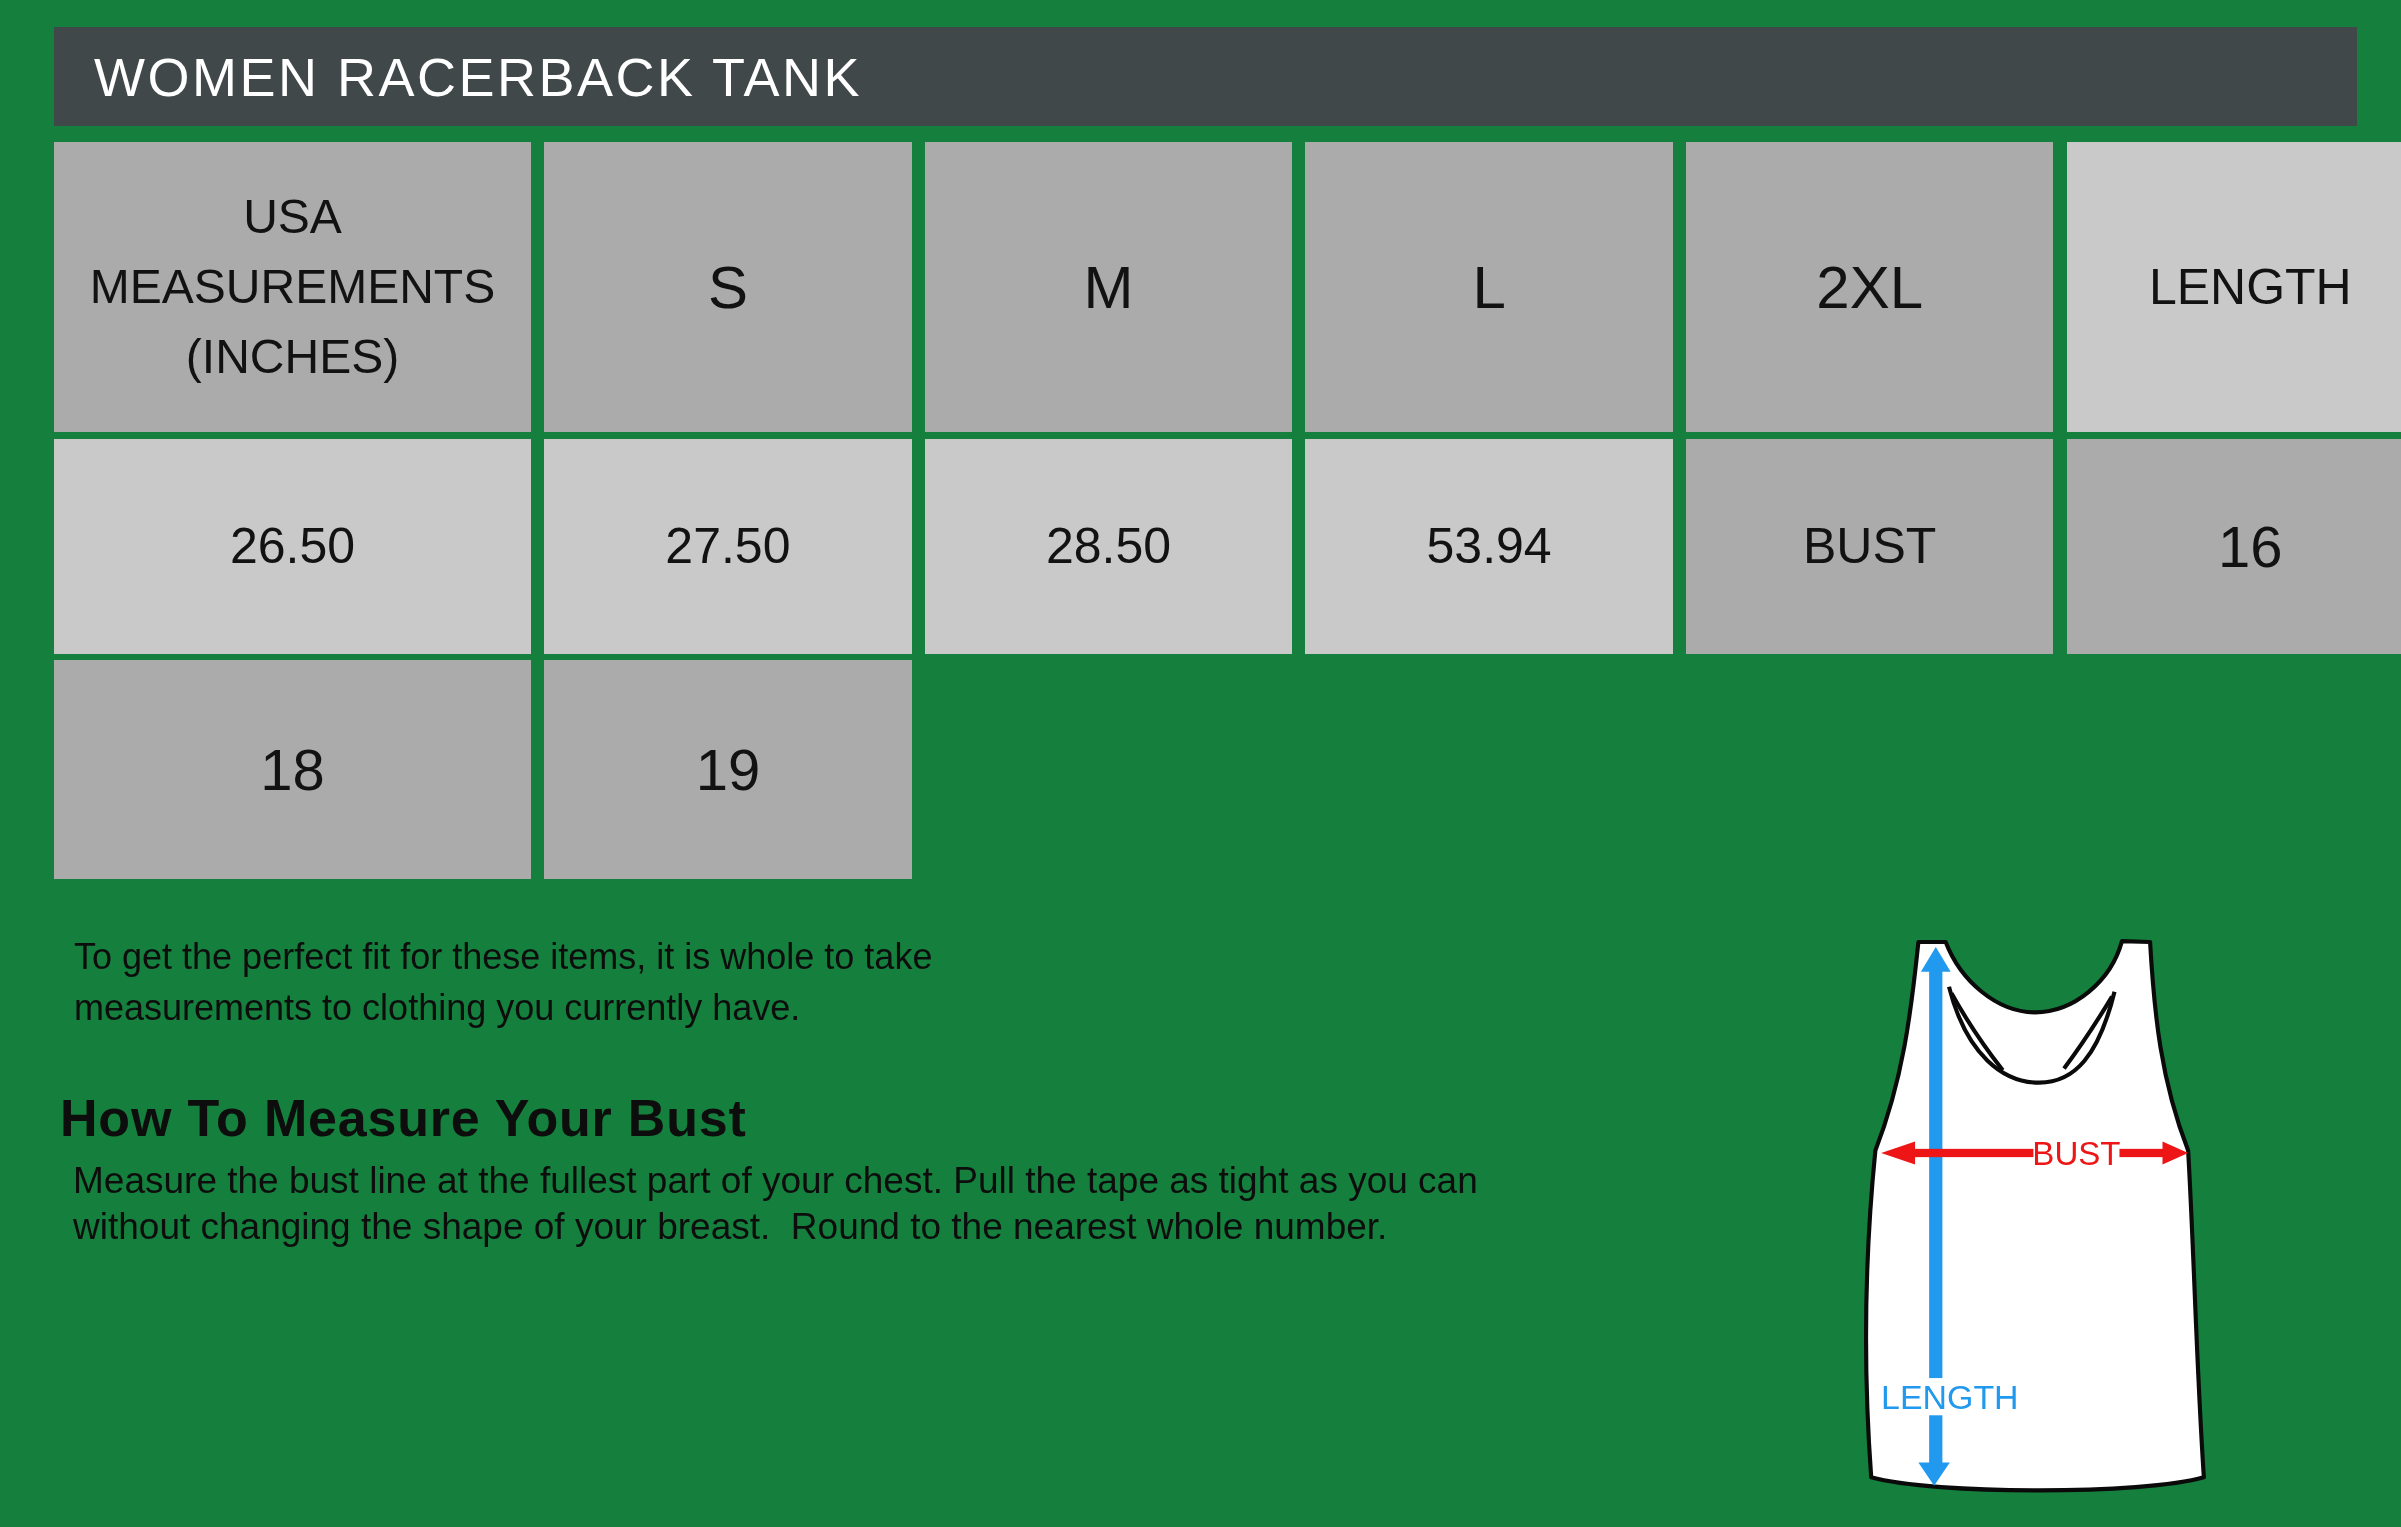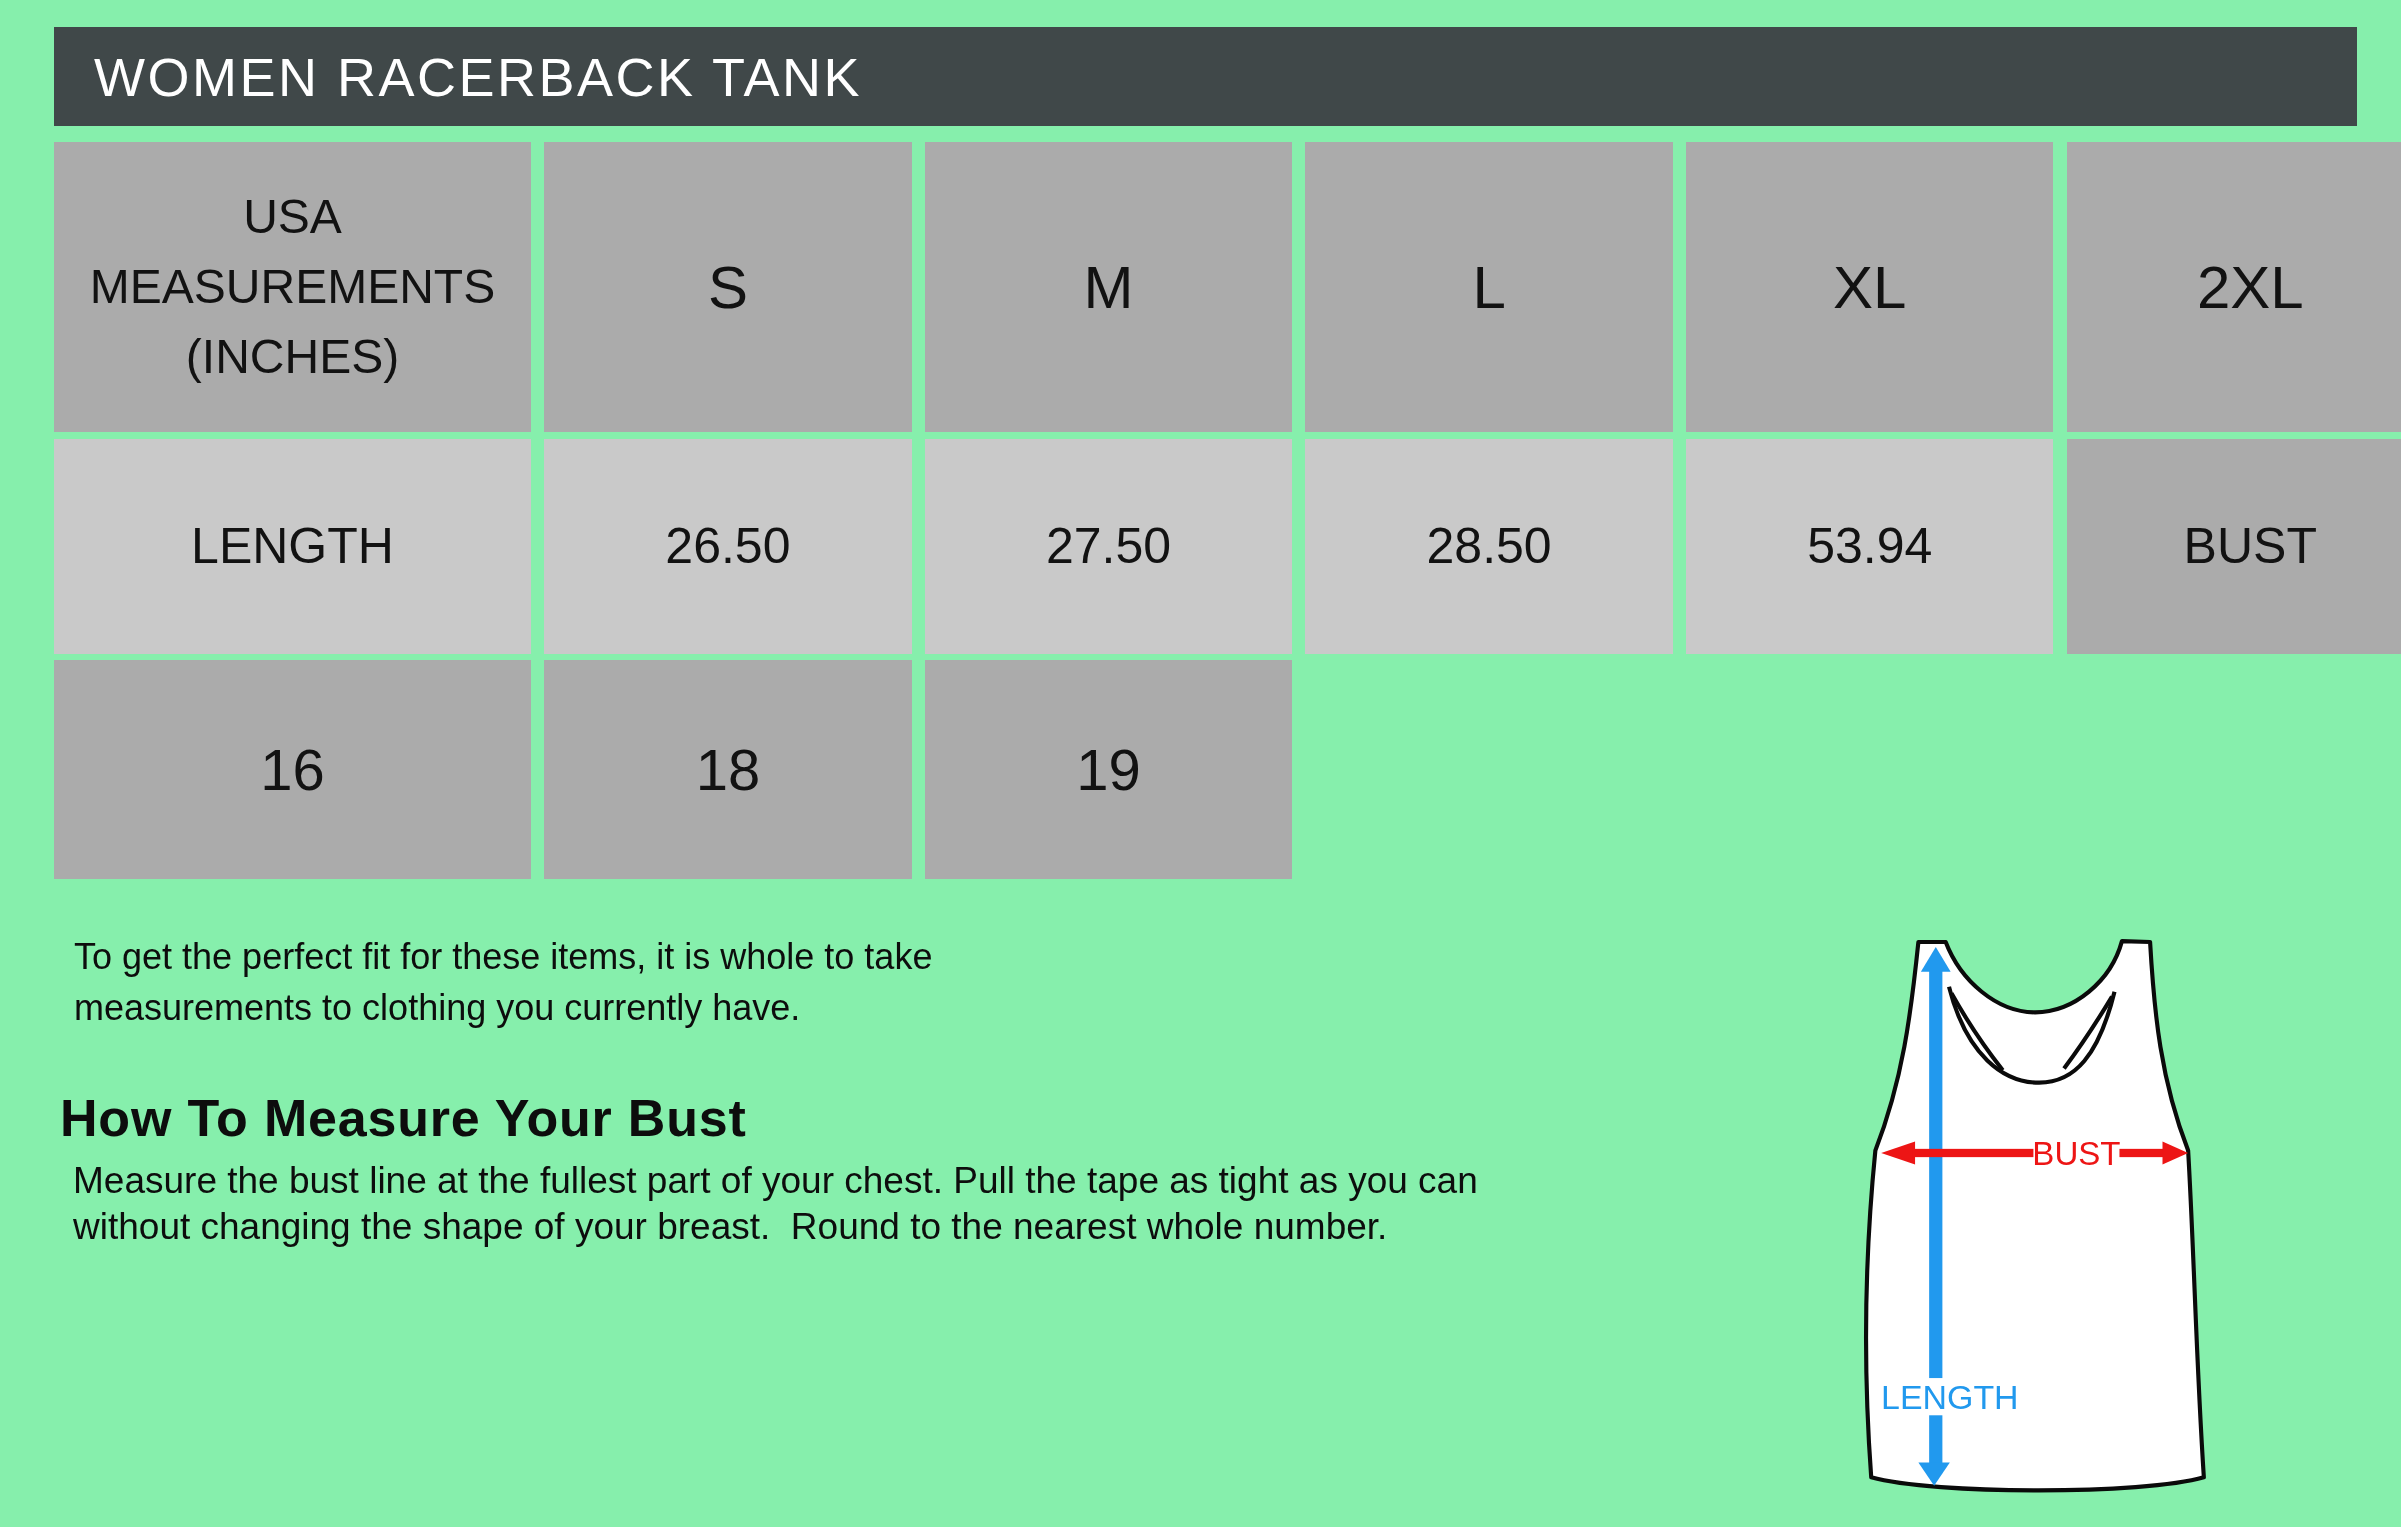--- a/index.html
+++ b/index.html
@@ -1,19 +1,19 @@
 <!DOCTYPE html>
 <html style="font-size:13.2px"><head>
 <meta charset="utf-8">
 <style>
   html,body{margin:0;padding:0;background:#ffffff;}
   .page{
     position:relative;
     width:2401px;height:1528px;
-    background:#86efac;
+    background:#15803d;
     overflow:hidden;
     font-family:"Liberation Sans", sans-serif;
     color:#111111;
   }
 
   
   .title-bar{
     position:absolute;left:54px;top:27px;width:2303px;height:99px;
     background:#404849;color:#ffffff;
     display:flex;align-items:center;
@@ -75,21 +75,20 @@
   <div class="size-table">
 
     <div class="cell head corner">
       <span>USA</span>
       <span>MEASUREMENTS</span>
       <span>(INCHES)</span>
     </div>
     <div class="cell head size-head">S</div>
     <div class="cell head size-head">M</div>
     <div class="cell head size-head">L</div>
-    <div class="cell head size-head">XL</div>
     <div class="cell head size-head">2XL</div>
 
     <div class="cell light row-label">LENGTH</div>
     <div class="cell light val-length">26.50</div>
     <div class="cell light val-length">27.50</div>
     <div class="cell light val-length">28.50</div>
     <div class="cell light val-length">53.94</div>
 
     <div class="cell mid row-label">BUST</div>
     <div class="cell mid val-bust">16</div>

